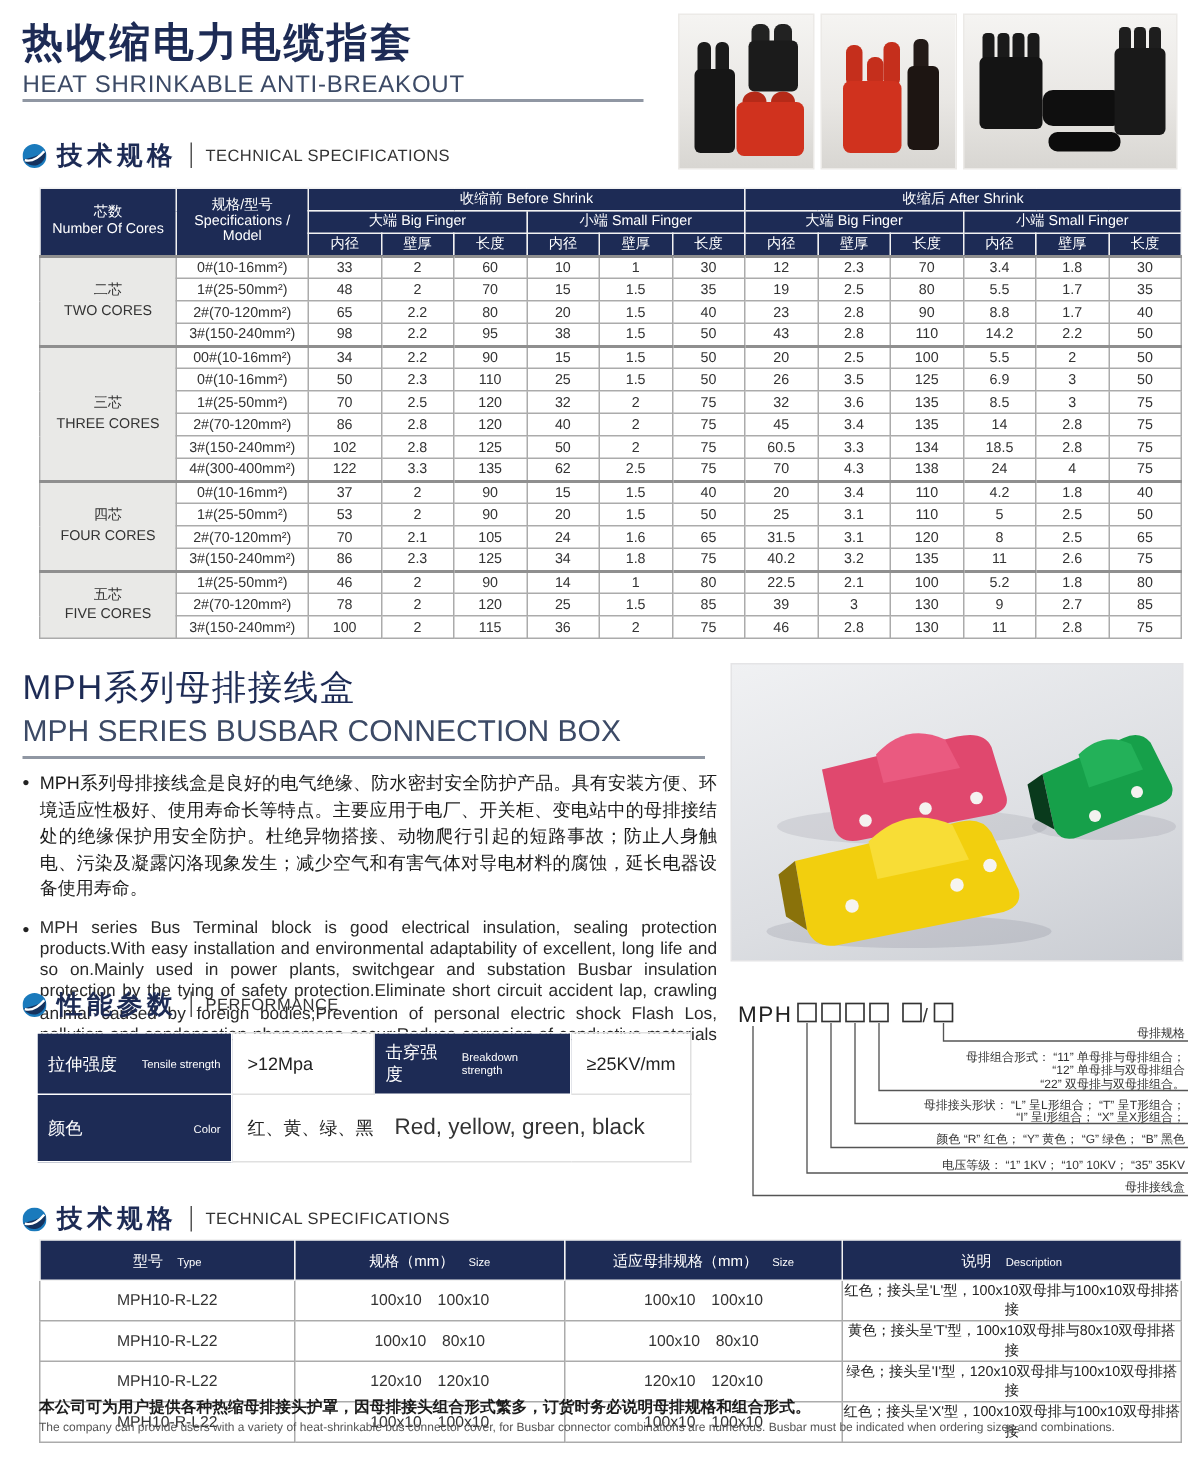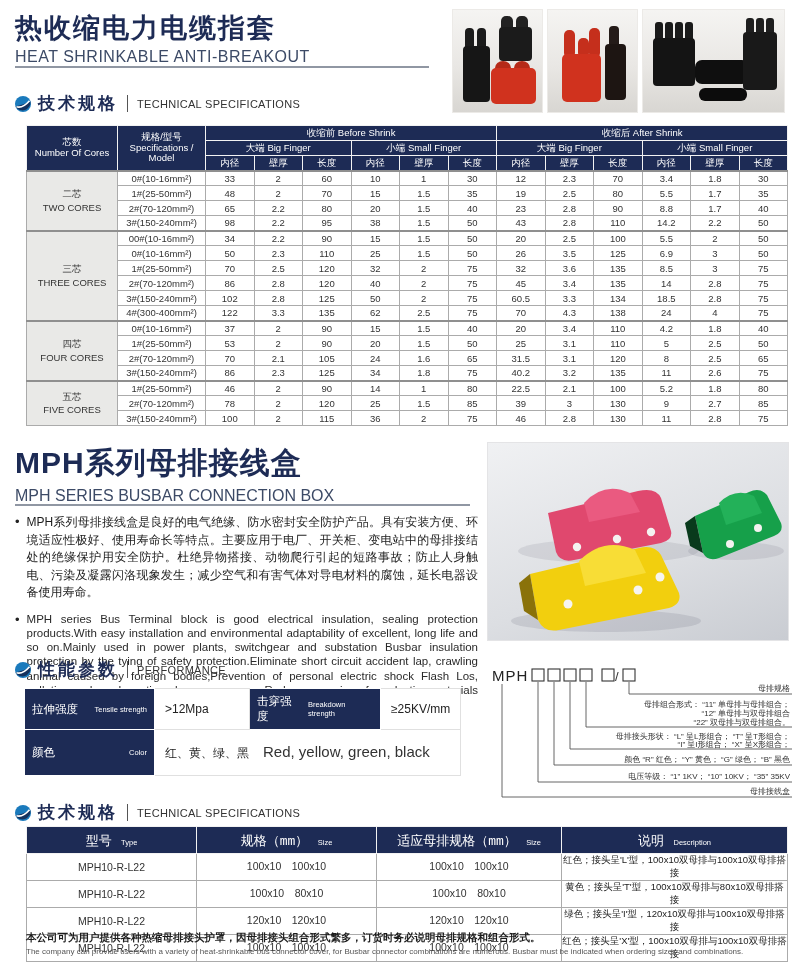--- a/index.html
+++ b/index.html
@@ -29,22 +29,22 @@
     table-layout:fixed; text-align:center; font-size:9.5px; color:#333; }
   table.spec th { background:#1d2b55; color:#fff; font-weight:normal; border:1px solid #f2f2f2;
     height:15px; font-size:9.5px; line-height:1.1; }
   table.spec td { border:1px solid #ababab; height:15px; background:#fff; padding:0 1px; }
   table.spec td.group-cell { background:#e9e9e7; font-size:9.5px; line-height:1.4; color:#333; }
   table.spec tr.group-start td { border-top:2px solid #8f8f8f; }
   table.spec td.model-cell { font-size:9.5px; }
 
   
   .mph-title { position:absolute; left:15px; top:443px; }
-  .mph-title .cn { font-size:30px; font-weight:bold; color:#1d2b55; letter-spacing:1px; }
-  .mph-title .en { font-size:16px; color:#3c4a66; margin-top:3px; }
+  .mph-title .cn { font-size:23px; font-weight:normal; color:#1d2b55; letter-spacing:1px; }
+  .mph-title .en { font-size:20px; color:#3c4a66; margin-top:3px; }
   .mph-rule { position:absolute; left:15px; top:504px; width:455px; height:2px; background:#9097a3; }
 
   .bullets { position:absolute; left:15px; top:514px; width:463px; }
   .bullet { display:flex; gap:7px; margin-bottom:10px; }
   .bullet .dot { font-size:13px; line-height:16px; color:#222; flex:0 0 auto; }
   .bullet p.cn-text { font-size:12px; line-height:17.5px; text-align:justify; color:#1c1c1c; }
   .bullet p.en-text { font-size:11.5px; line-height:14.3px; text-align:justify; color:#2a2a2a; }
 
   .product-photo { position:absolute; left:488px; top:443px; width:300px; height:197px;
     background:linear-gradient(160deg,#f0f1f3 0%,#dcdee2 60%,#c9ccd2 100%);
@@ -62,21 +62,21 @@
   .plabel-inner { display:flex; align-items:center; justify-content:space-between; }
 
   
   .diagram { position:absolute; left:486px; top:664px; }
 
   
   table.bottom { position:absolute; left:26px; top:826px; width:761px; border-collapse:collapse;
     table-layout:fixed; text-align:center; }
   table.bottom th { background:#1d2b55; color:#fff; font-weight:normal; height:27px;
     border:1px solid #f2f2f2; }
-  table.bottom th .hc { font-size:13px;font-family:Liberation Mono, monospace; }
+  table.bottom th .hc { font-size:10px; }
   table.bottom th .he { font-size:7.5px; margin-left:5px; }
   table.bottom td { border:1px solid #ababab; height:20px; background:#fff; font-size:10.5px; color:#333; }
   table.bottom td.desc { font-size:9.5px; color:#222; }
 
   
   .footer { position:absolute; left:26px; top:931px; width:761px; }
   .footer .cn { font-size:10.5px; font-weight:bold; color:#1c1c1c; }
   .footer .en { font-size:8px; color:#555; margin-top:2px; }
 </style>
 </head>

